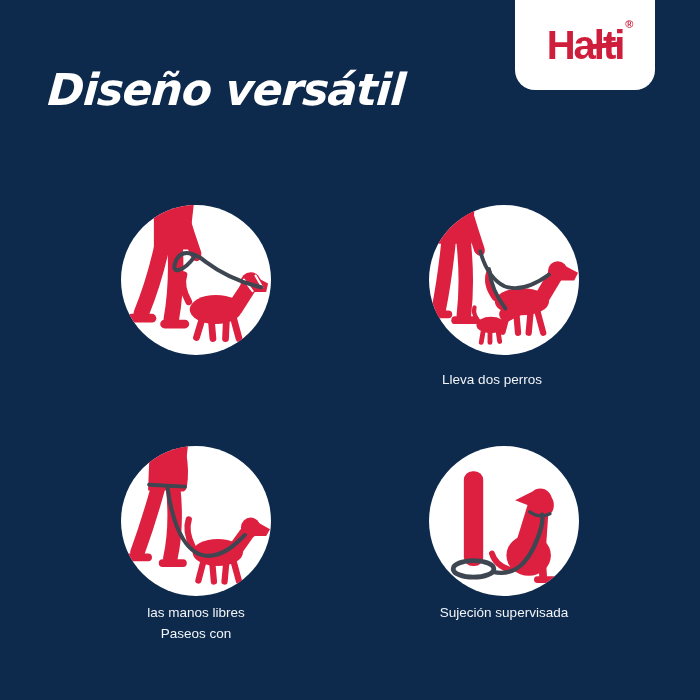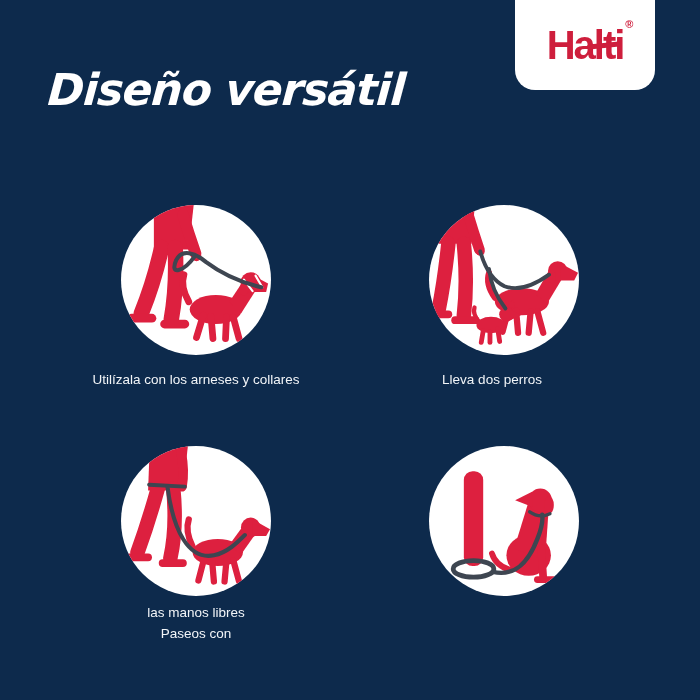--- a/index.html
+++ b/index.html
@@ -191,23 +191,23 @@
     </g>
     <g>
       <ellipse class="leash" cx="46" cy="127" rx="21" ry="8.5" stroke-width="5"></ellipse>
       <path class="leash" d="M66,130 C88,135 102,122 112,96 C116,86 118,78 117,71" stroke-width="4.5"></path>
       <path class="leash" d="M104,68 Q114,75 125,70" stroke-width="3.5"></path>
     </g>
   </svg>
 </div>
 
 <div class="caption cap-tl">
-  <div>Utilízala con los arneses y collares</div>
 </div>
 <div class="caption cap-tr">
   <div>Lleva dos perros</div>
 </div>
 <div class="caption cap-bl">
   <div>las manos libres</div>
   <div>Paseos con</div>
 </div>
 <div class="caption cap-br">
+  <div>Sujeción supervisada</div>
 </div>
 
 </body></html>

